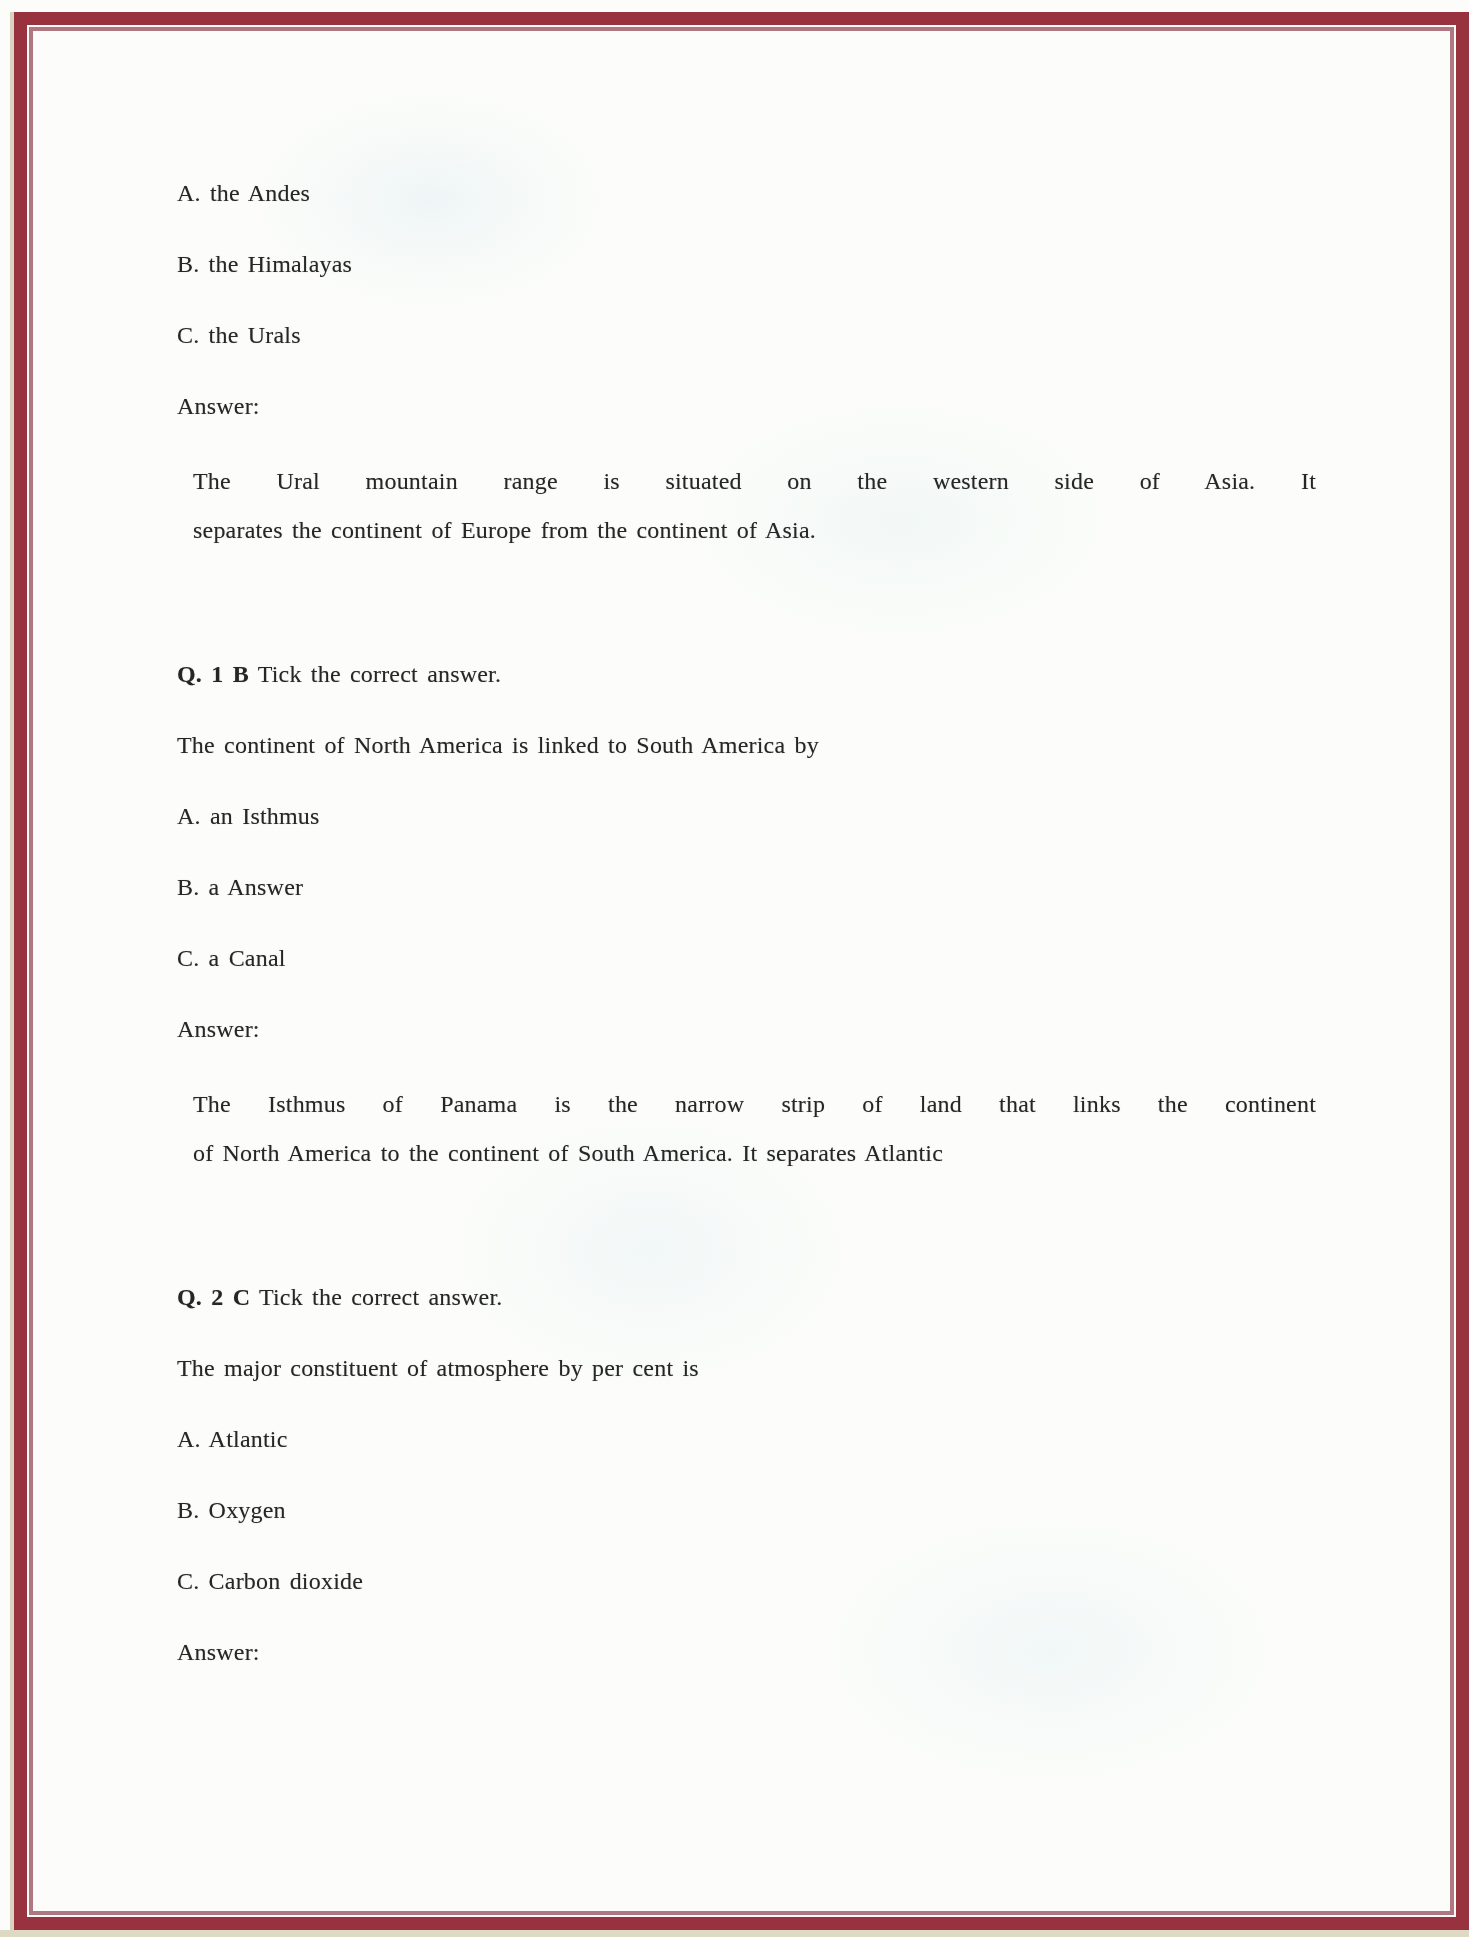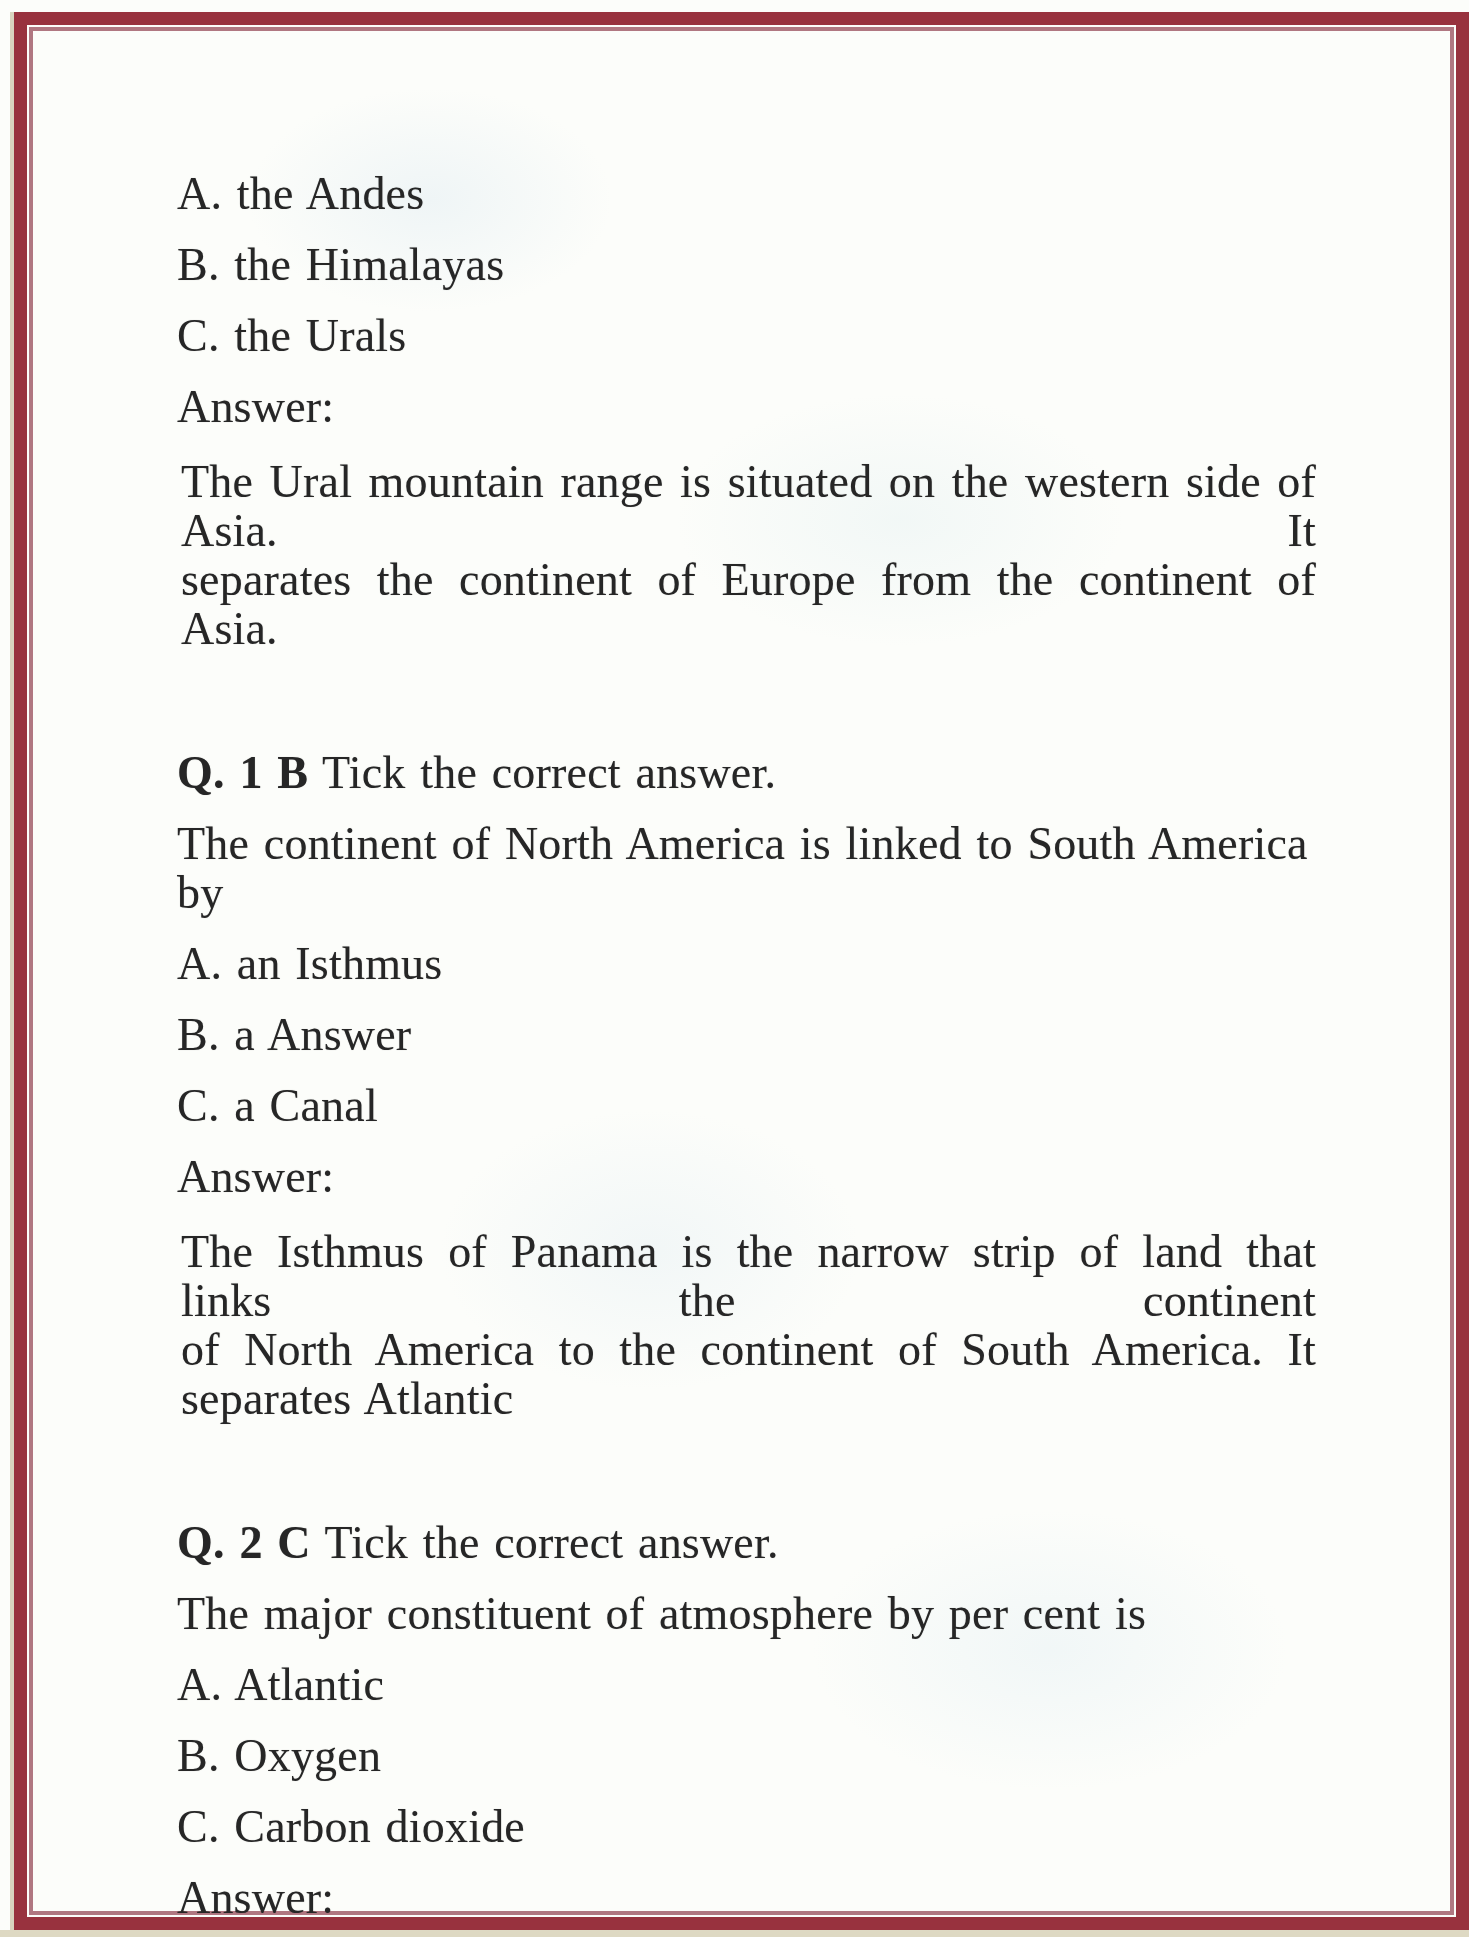--- a/index.html
+++ b/index.html
@@ -39,31 +39,31 @@
     position: absolute; inset: 2px;
     border: 4px solid #b07781;
   }
   .content {
     position: absolute; inset: 31px 19px 31px 33px;
     padding: 107px 115px 0 111px;
     box-sizing: border-box;
     color: #262626;
   }
   .content p, .content .line {
-    font-size: 46px;
+    font-size: 24px;
     line-height: 49px;
     word-spacing: 3px;
     letter-spacing: 0.2px;
     text-shadow: 0 0 1px rgba(45,45,45,0.30);
   }
   .content p { margin: 0 0 22px 0; }
   .qlabel { font-weight: bold; }
   .heading { margin-top: 95px !important; }
   .answer-label { margin-bottom: 26px !important; }
-  .answer-para { margin: 0 0 22px 4px; }
+  .answer-para { margin: 0 0 22px 16px; }
   .answer-para .line {
     text-align: justify;
     text-align-last: justify;
   }
   .answer-para .line:last-child {
     text-align-last: auto;
   }
 </style>
 </head>
 <body>

